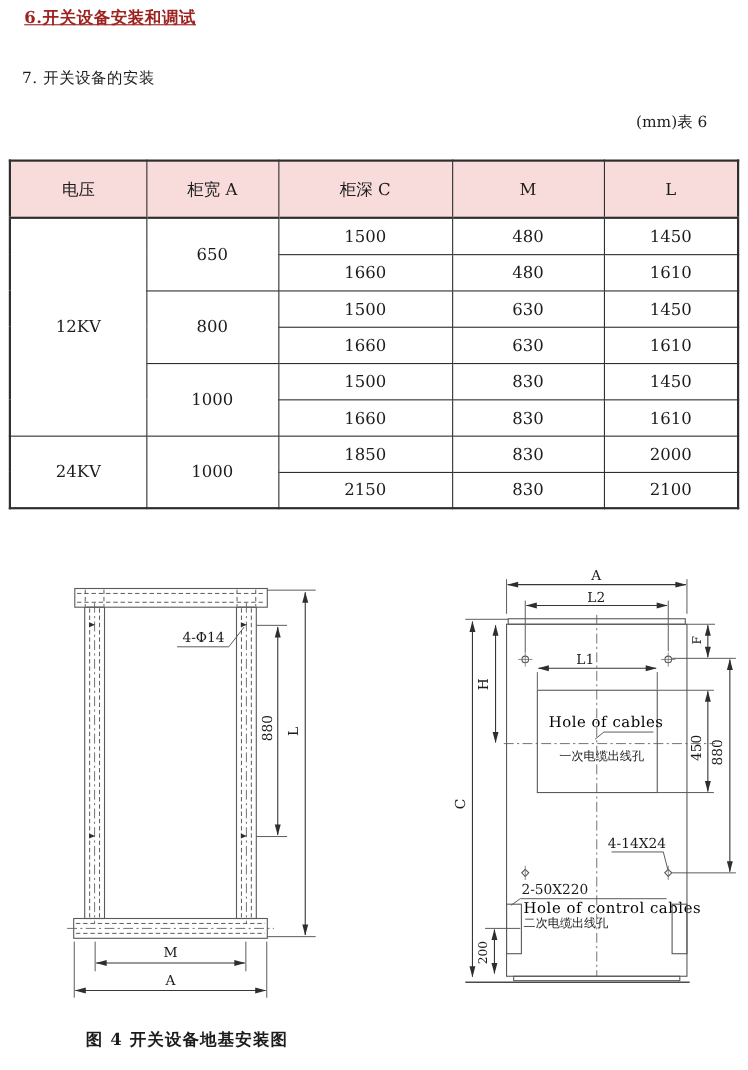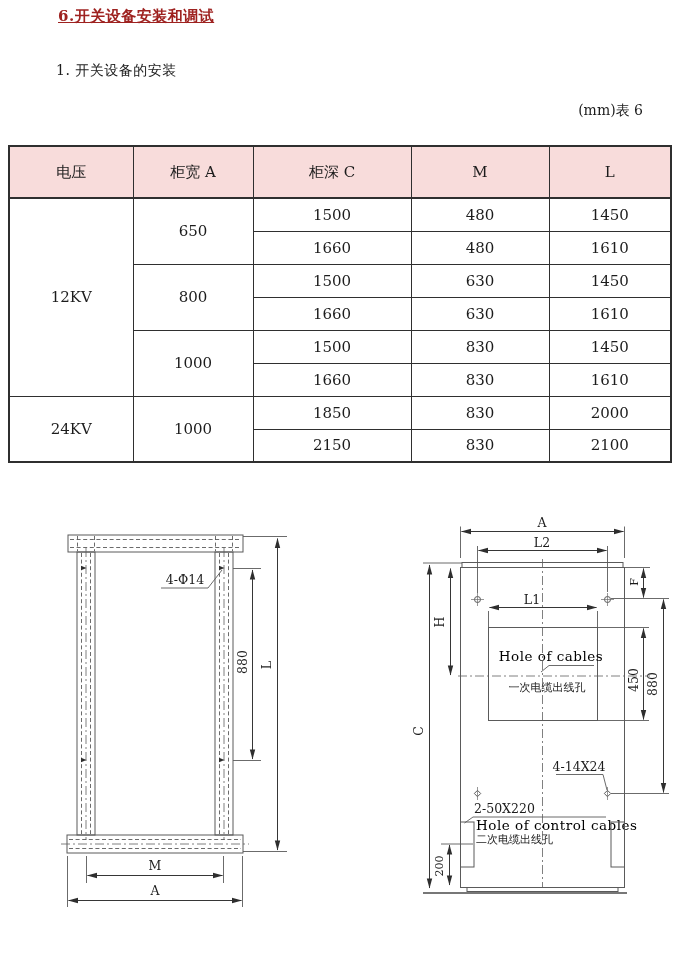--- a/index.html
+++ b/index.html
@@ -1,18 +1,18 @@
 <!DOCTYPE html>
 <html><head>
 <meta charset="utf-8">
 <style>
   html,body{margin:0;padding:0;background:#e8e8e8;}
   .page{position:relative;width:680px;height:973px;background:#ffffff;overflow:hidden;
         font-family:"DejaVu Serif","Liberation Serif",serif;color:#1c1c1c;}
-  .abs{position:absolute;margin-left:36px;}
+  .abs{position:absolute;}
   .doc-title{left:22px;top:7px;font-size:15px;font-weight:bold;color:#9e2220;
              text-decoration:underline;letter-spacing:.5px;}
   .doc-line{font-size:14px;letter-spacing:.5px;}
   .tbl-label{right:37px;top:102px;font-size:14px;}
   table.t6{position:absolute;left:8px;top:145px;width:662px;border-collapse:collapse;
            table-layout:fixed;border:2px solid #2f2f2f;}
   .t6 th,.t6 td{border:1px solid #2f2f2f;text-align:center;vertical-align:middle;
            font-size:15px;font-weight:normal;padding:0;}
   .t6 thead th{background:#f8dcdb;height:50px;border-bottom:2px solid #2f2f2f;}
   .t6 tbody tr{height:33px;}
@@ -28,21 +28,21 @@
   text.sm{font-size:11px;}
   text.cad{font-size:13.5px;letter-spacing:.5px;}
   .caption{font-size:15px;font-weight:600;letter-spacing:1px;text-align:center;width:260px;}
 </style>
 </head>
 <body>
 
 <div class="page">
 
   <div class="abs doc-title">6.开关设备安装和调试</div>
-  <div class="abs doc-line" style="left:20px;top:62px;">1. 开关设备的安装</div>
+  <div class="abs doc-line" style="left:20px;top:62px;">7. 开关设备的安装</div>
   <div class="abs tbl-label">(mm)表 6</div>
 
   <table class="t6">
     <colgroup>
       <col style="width:124px">
         <col style="width:120px">
         <col style="width:158px">
       <col style="width:138px">
         <col style="width:122px">
     </colgroup>
@@ -246,14 +246,15 @@
 
       <line class="ext" x1="441" y1="844" x2="473" y2="844"></line>
       <line class="dim" x1="449.5" y1="845" x2="449.5" y2="885" marker-start="url(#ah)" marker-end="url(#ah)"></line>
       <text class="dlab sm" transform="translate(442.5,866) rotate(-90)" text-anchor="middle">200</text>
 
       <rect class="ln" x="467" y="887.5" width="151" height="4"></rect>
       <line class="ground" x1="423" y1="893" x2="627" y2="893"></line>
     </g>
   </svg>
 
+  <div class="abs caption" style="left:40px;top:936px;">图 4 开关设备地基安装图</div>
 
 </div>
 
 </body></html>

